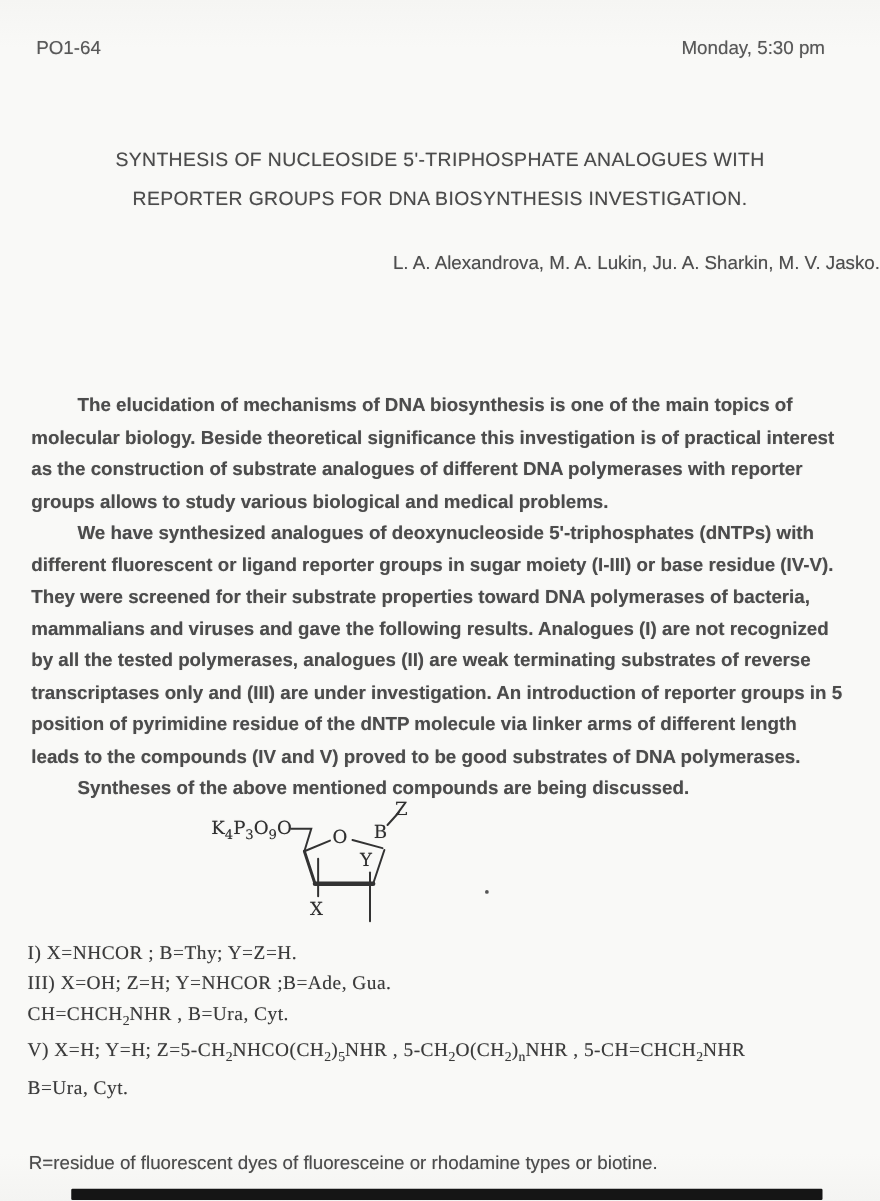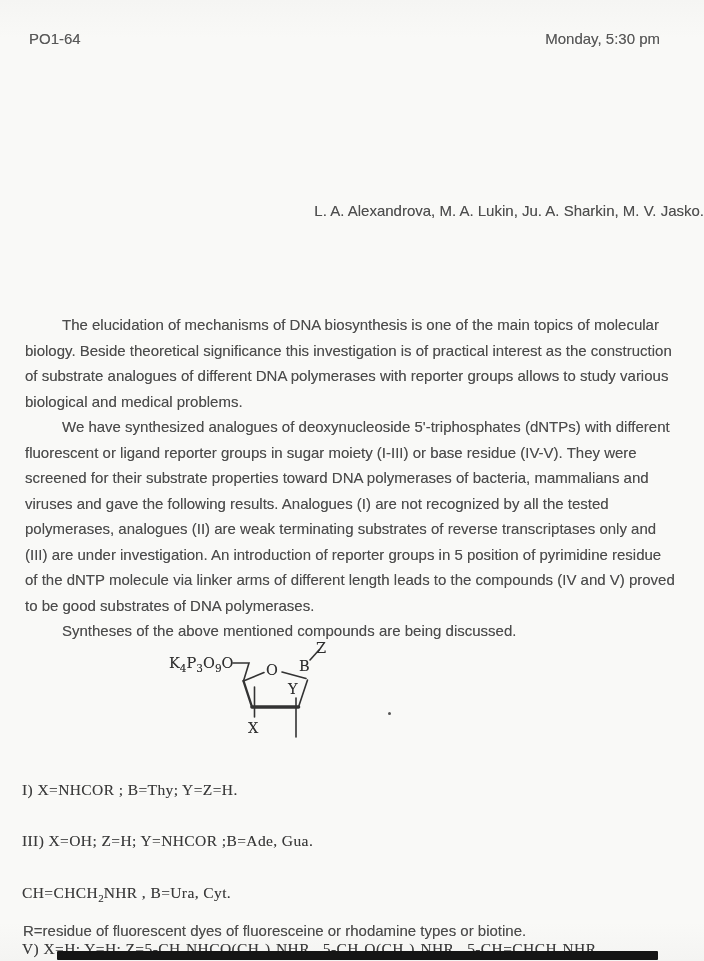--- a/index.html
+++ b/index.html
@@ -35,40 +35,40 @@
     position: absolute; top: 202px; left: 0; width: 100%;
     text-align: right; font-size: 15px; color: #4e4e4e;
   }
   .affiliation-block {
     position: absolute; top: 233px; left: 0; width: 100%;
     text-align: center; font-size: 15px; line-height: 30px; color: #4e4e4e;
   }
 
   .abstract-block {
     position: absolute; top: 312px; left: 25px; width: 651px;
-    font-size: 15px; line-height: 25.5px; color: #4c4c4c;
+    font-size: 15px; line-height: 25.5px; color: #4c4c4c; font-weight: bold;
   }
   .abstract-block p { margin: 0; text-indent: 37px; }
 
   .figure-block {
     position: absolute; left: 165px; top: 643px; width: 240px; height: 125px;
     font-family: "DejaVu Serif", "Liberation Serif", serif;
     color: #2f2f2f; font-size: 14.5px;
   }
   .figure-block .lbl { position: absolute; white-space: nowrap; }
   .figure-block svg { position: absolute; left: 0; top: 0; }
   .figure-block sub { font-size: 10.5px; }
 
   .compounds-block {
     position: absolute; left: 22px; top: 751px; width: 668px;
     font-family: "Liberation Serif", serif;
     font-size: 15.5px; line-height: 24.4px;
     color: #3a3a3a; letter-spacing: 0.4px;
   }
-  .compounds-block .c-line { white-space: nowrap; margin-top: 27px; }
+  .compounds-block .c-line { white-space: nowrap; }
   .compounds-block sub { font-size: 11px; letter-spacing: 0; }
 
   .legend-line {
     position: absolute; left: 23px; top: 922px;
     font-size: 15px; color: #4c4c4c;
   }
 
   .speck {
     position: absolute; left: 388px; top: 712px;
     width: 3px; height: 3px; border-radius: 50%;
@@ -83,20 +83,24 @@
 </head>
 <body>
 
 <div class="scan-page">
 
   <div class="header-row soft">
     <span>PO1-64</span>
     <span>Monday, 5:30 pm</span>
   </div>
 
+  <div class="title-block soft">
+    <div>SYNTHESIS OF NUCLEOSIDE 5'-TRIPHOSPHATE ANALOGUES WITH</div>
+    <div>REPORTER GROUPS FOR DNA BIOSYNTHESIS INVESTIGATION.</div>
+  </div>
 
   <div class="authors-line soft">L. A. Alexandrova, M. A. Lukin, Ju. A. Sharkin, M. V. Jasko.</div>
 
 
   <div class="abstract-block soft">
     <p>The elucidation of mechanisms of DNA biosynthesis is one of the main topics of molecular biology. Beside theoretical significance this investigation is of practical interest as the construction of substrate analogues of different DNA polymerases with reporter groups allows to study various biological and medical problems.</p>
     <p>We have synthesized analogues of deoxynucleoside 5'-triphosphates (dNTPs) with different fluorescent or ligand reporter groups in sugar moiety (I-III) or base residue (IV-V). They were screened for their substrate properties toward DNA polymerases of bacteria, mammalians and viruses and gave the following results. Analogues (I) are not recognized by all the tested polymerases, analogues (II) are weak terminating substrates  of reverse transcriptases only and (III) are under investigation. An introduction of reporter groups in 5 position of pyrimidine residue of the dNTP molecule via linker arms of different length leads to the compounds (IV and V) proved to be good substrates of DNA polymerases.</p>
     <p>Syntheses of the above mentioned compounds are being discussed.</p>
   </div>
 

